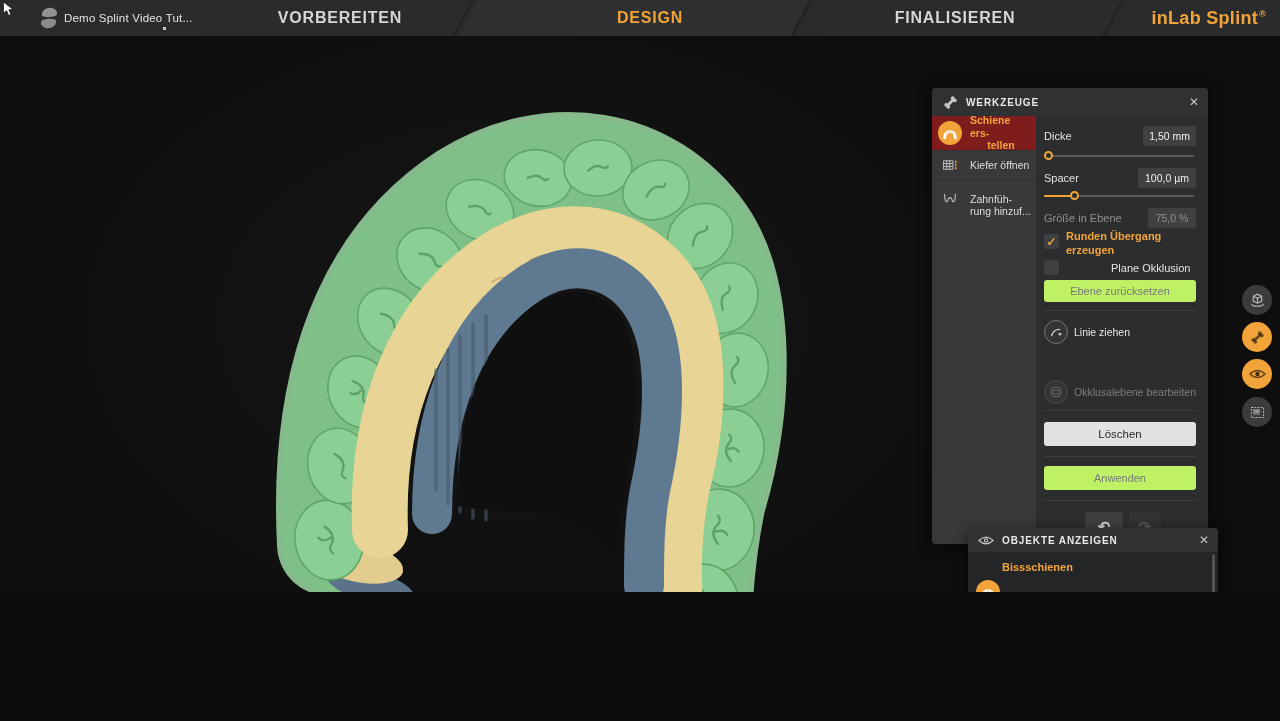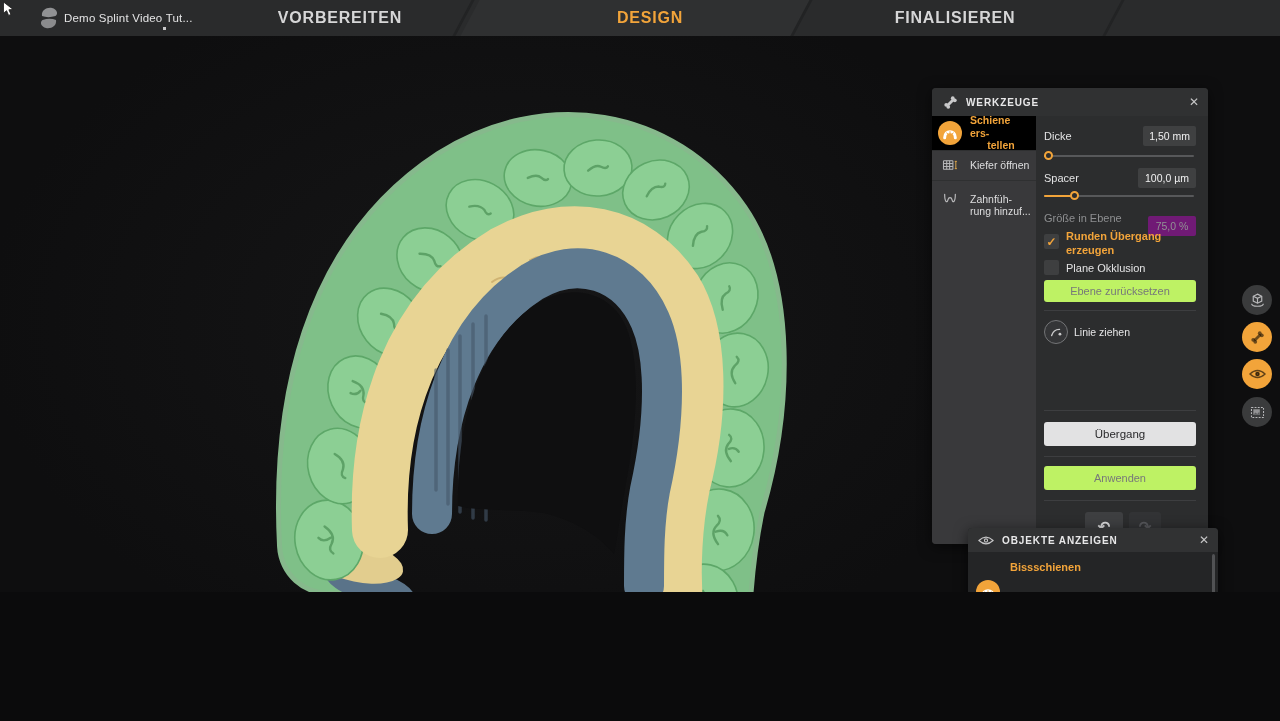--- a/index.html
+++ b/index.html
@@ -40,48 +40,48 @@
 
   
   .panel { position:absolute; background:#2C2D2E; border-radius:4px; box-shadow:0 3px 14px rgba(0,0,0,.55); z-index:20; }
   .panel-header { position:absolute; left:0; top:0; right:0; height:28px; background:#303132;
                   border-radius:4px 4px 0 0; display:flex; align-items:center; }
   .panel-title { color:#E8E8E9; font-size:10px; font-weight:bold; letter-spacing:.9px; }
   .close-x { position:absolute; right:9px; top:50%; transform:translateY(-50%); color:#C6C6C7;
              font-size:12px; background:none; border:none; cursor:pointer; line-height:1; }
   .chip { position:absolute; height:20px; background:#3F4041; border-radius:2px; color:#F0F0F1;
           font-size:10.5px; display:flex; align-items:center; justify-content:center; padding:0 6px; }
-  .chip.dim { background:#701a75; color:#919294;margin-top:8px; }
+  .chip.dim { background:#404040; color:#919294; }
   .lbl { color:#E3E3E4; font-size:11px; }
   .lbl.dim { color:#8E8F91; }
   .divider { position:absolute; left:112px; right:12px; height:1px; background:#3D3E40; }
 
   .slider { position:absolute; height:12px; }
   .slider .track { position:absolute; left:0; right:0; top:5px; height:2px; background:#57585A; border-radius:1px; }
   .slider .fill { position:absolute; left:0; top:5px; height:2px; background:#F2A43A; border-radius:1px; }
   .slider .handle { position:absolute; top:1px; width:9px; height:9px; border:2px solid #F2A43A;
                     border-radius:50%; background:#2C2D2E; }
 
   
   .tools-panel { left:932px; top:52px; width:276px; height:456px; }
   .tab-col { position:absolute; left:0; top:28px; bottom:0; width:104px; background:#39393B; border-radius:0 0 0 4px; }
   .tab { position:absolute; left:0; right:0; display:flex; align-items:center; cursor:pointer; }
   .tab .ticon { position:absolute; left:6px; width:24px; height:24px; border-radius:50%;
                 display:flex; align-items:center; justify-content:center; }
   .tab .tlabel { position:absolute; left:38px; right:4px; font-size:10.5px; line-height:1.18; color:#DEDEDF; }
   .tab.active .tlabel { color:#F2A43A; font-weight:bold; }
-  .tab.active { background:#000000;text-decoration:underline; }
+  .tab.active { background:#7f1d1d;text-decoration:underline; }
   .tab .hair { position:absolute; left:0; right:0; bottom:0; height:1px; background:#2F3031; }
 
   .checkbox { position:absolute; width:15px; height:15px; background:#3E3F40; border-radius:2px;
               display:flex; align-items:center; justify-content:center; color:#F2A43A;
               font-size:12px; font-weight:bold; cursor:pointer; }
   .cb-label { position:absolute; left:134px; width:130px; font-size:11px; line-height:1.25; }
   .cb-label.on { color:#F2A43A; font-weight:bold; }
-  .cb-label.off { color:#E3E3E4; }
+  .cb-label.off { color:#E3E3E4;margin-left:45px; }
 
   .btn { position:absolute; left:112px; right:12px; border:none; border-radius:3px; font-size:11px;
          display:flex; align-items:center; justify-content:center; cursor:pointer; }
   .btn.disabled { background:#bef264; color:#77787A; cursor:default; }
   .btn.light { background:#E2E2E3; color:#29292B; font-size:11.5px; }
 
   .tool-row { position:absolute; left:112px; right:8px; height:24px; display:flex; align-items:center; cursor:pointer; }
   .tool-row .circ { width:24px; height:24px; border-radius:50%; flex:0 0 24px;
                     display:flex; align-items:center; justify-content:center; }
   .circ.plain { background:#343537; border:1px solid #737476; }
@@ -96,21 +96,21 @@
              display:flex; align-items:center; justify-content:center; cursor:pointer; }
   .histbtn.undo { left:153px; width:38px; background:#3E3F41; color:#D8D8D9; }
   .histbtn.redo { left:197px; width:32px; background:#323335; color:#55565A; cursor:default; }
 
   
   .objects-panel { left:968px; top:492px; width:250px; height:140px; background:#242526; }
   .objects-panel .panel-header { height:24px; background:#313233; }
   .obj-row { position:absolute; left:0; right:0; display:flex; align-items:center; }
   .obj-icon { position:absolute; left:8px; width:24px; height:24px; border-radius:50%;
               display:flex; align-items:center; justify-content:center; }
-  .obj-label { position:absolute; left:42px; font-size:11px; }
+  .obj-label { position:absolute; left:34px; font-size:11px; }
   .obj-label.on { color:#F2A43A; font-weight:bold; }
   .obj-label.off { color:#D2D2D3; }
   .obj-chip { position:absolute; right:10px; height:20px; min-width:46px; border-radius:2px;
               font-size:10.5px; display:flex; align-items:center; justify-content:center; }
   .obj-chip.lit { background:#454648; color:#F2F2F3; }
   .obj-sliderstrip { position:absolute; left:0; right:6px; top:86px; height:26px; background:#1F2021; }
   .obj-notch { position:absolute; left:120px; top:-6px; width:0; height:0;
                border-left:7px solid transparent; border-right:7px solid transparent; border-bottom:6px solid #1F2021; }
   .obj-slider { position:absolute; left:8px; right:10px; top:8px; height:12px; }
   .obj-slider .track { position:absolute; left:0; right:0; top:5px; height:3px; background:#4A4B4D; border-radius:2px; }
@@ -147,20 +147,24 @@
       </svg>
     </span>
 
     <div class="doc-title">Demo Splint Video Tut...</div>
     <div class="doc-dot"></div>
 
     <span class="phase" style="left:340px;">VORBEREITEN</span>
     <span class="phase active" style="left:650px;">DESIGN</span>
     <span class="phase" style="left:955px;">FINALISIEREN</span>
 
+    <div class="product">
+      <span>inLab Splint</span>
+        <sup>®</sup>
+    </div>
   </header>
 
   <div class="viewport">
 
     <svg style="position:absolute;left:230px;top:34px;" width="560" height="560" viewBox="0 0 560 560">
 
       <path d="M99,474 C92,340 120,200 235,125 C320,72 420,88 474,165 C512,220 514,330 484,430 C476,468 472,505 470,545" fill="none" stroke="#9BD7A2" stroke-width="104" stroke-linecap="round" opacity=".85"></path>
       <path d="M99,474 C92,340 120,200 235,125 C320,72 420,88 474,165 C512,220 514,330 484,430 C476,468 472,505 470,545" fill="none" stroke="#7FC088" stroke-width="94" stroke-linecap="round"></path>
 
       <ellipse cx="140" cy="516" rx="46" ry="16" fill="#5A7389" transform="rotate(16 140 516)"></ellipse>
@@ -365,24 +369,33 @@
 
       <div class="tool-row" style="top:232px;">
         <span class="circ plain">
           <svg width="14" height="14" viewBox="0 0 16 16" fill="none" stroke="#C9C9CA" stroke-width="1.6" stroke-linecap="round">
             <path d="M3 12 Q5 5 12 5"></path>
               <circle cx="12.5" cy="10.5" r="1.6" fill="#C9C9CA" stroke="none"></circle>
           </svg>
         </span>
         <span class="tl normal">Linie ziehen</span>
       </div>
+      <div class="tool-row" style="top:292px;">
+        <span class="circ faded">
+          <svg width="14" height="14" viewBox="0 0 16 16" fill="none" stroke="#5B5C5E" stroke-width="1.4">
+            <circle cx="8" cy="8" r="5.5"></circle>
+              <ellipse cx="8" cy="8" rx="5.5" ry="2.2"></ellipse>
+          </svg>
+        </span>
+        <span class="tl disabled">Okklusalebene bearbeiten</span>
+      </div>
 
       <div class="divider" style="top:322px;"></div>
 
-      <button class="btn light" style="top:334px;height:24px;">Übergang</button>
+      <button class="btn light" style="top:334px;height:24px;">Löschen</button>
 
       <div class="divider" style="top:368px;"></div>
 
       <button class="btn disabled" style="top:378px;height:24px;">Anwenden</button>
 
       <div class="divider" style="top:412px;"></div>
 
       <button class="histbtn undo" style="top:424px;">↶</button>
       <button class="histbtn redo" style="top:424px;">↷</button>
     </section>

